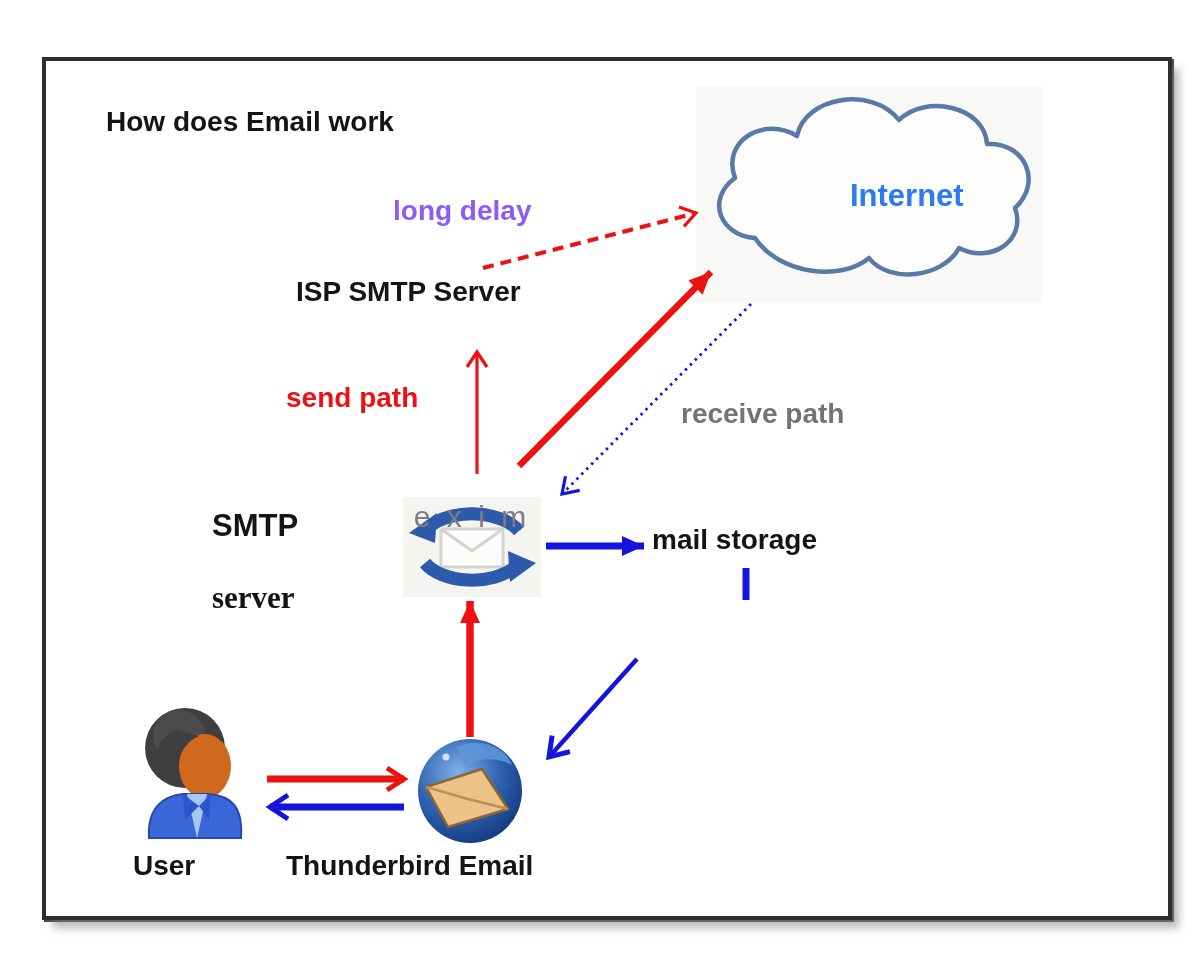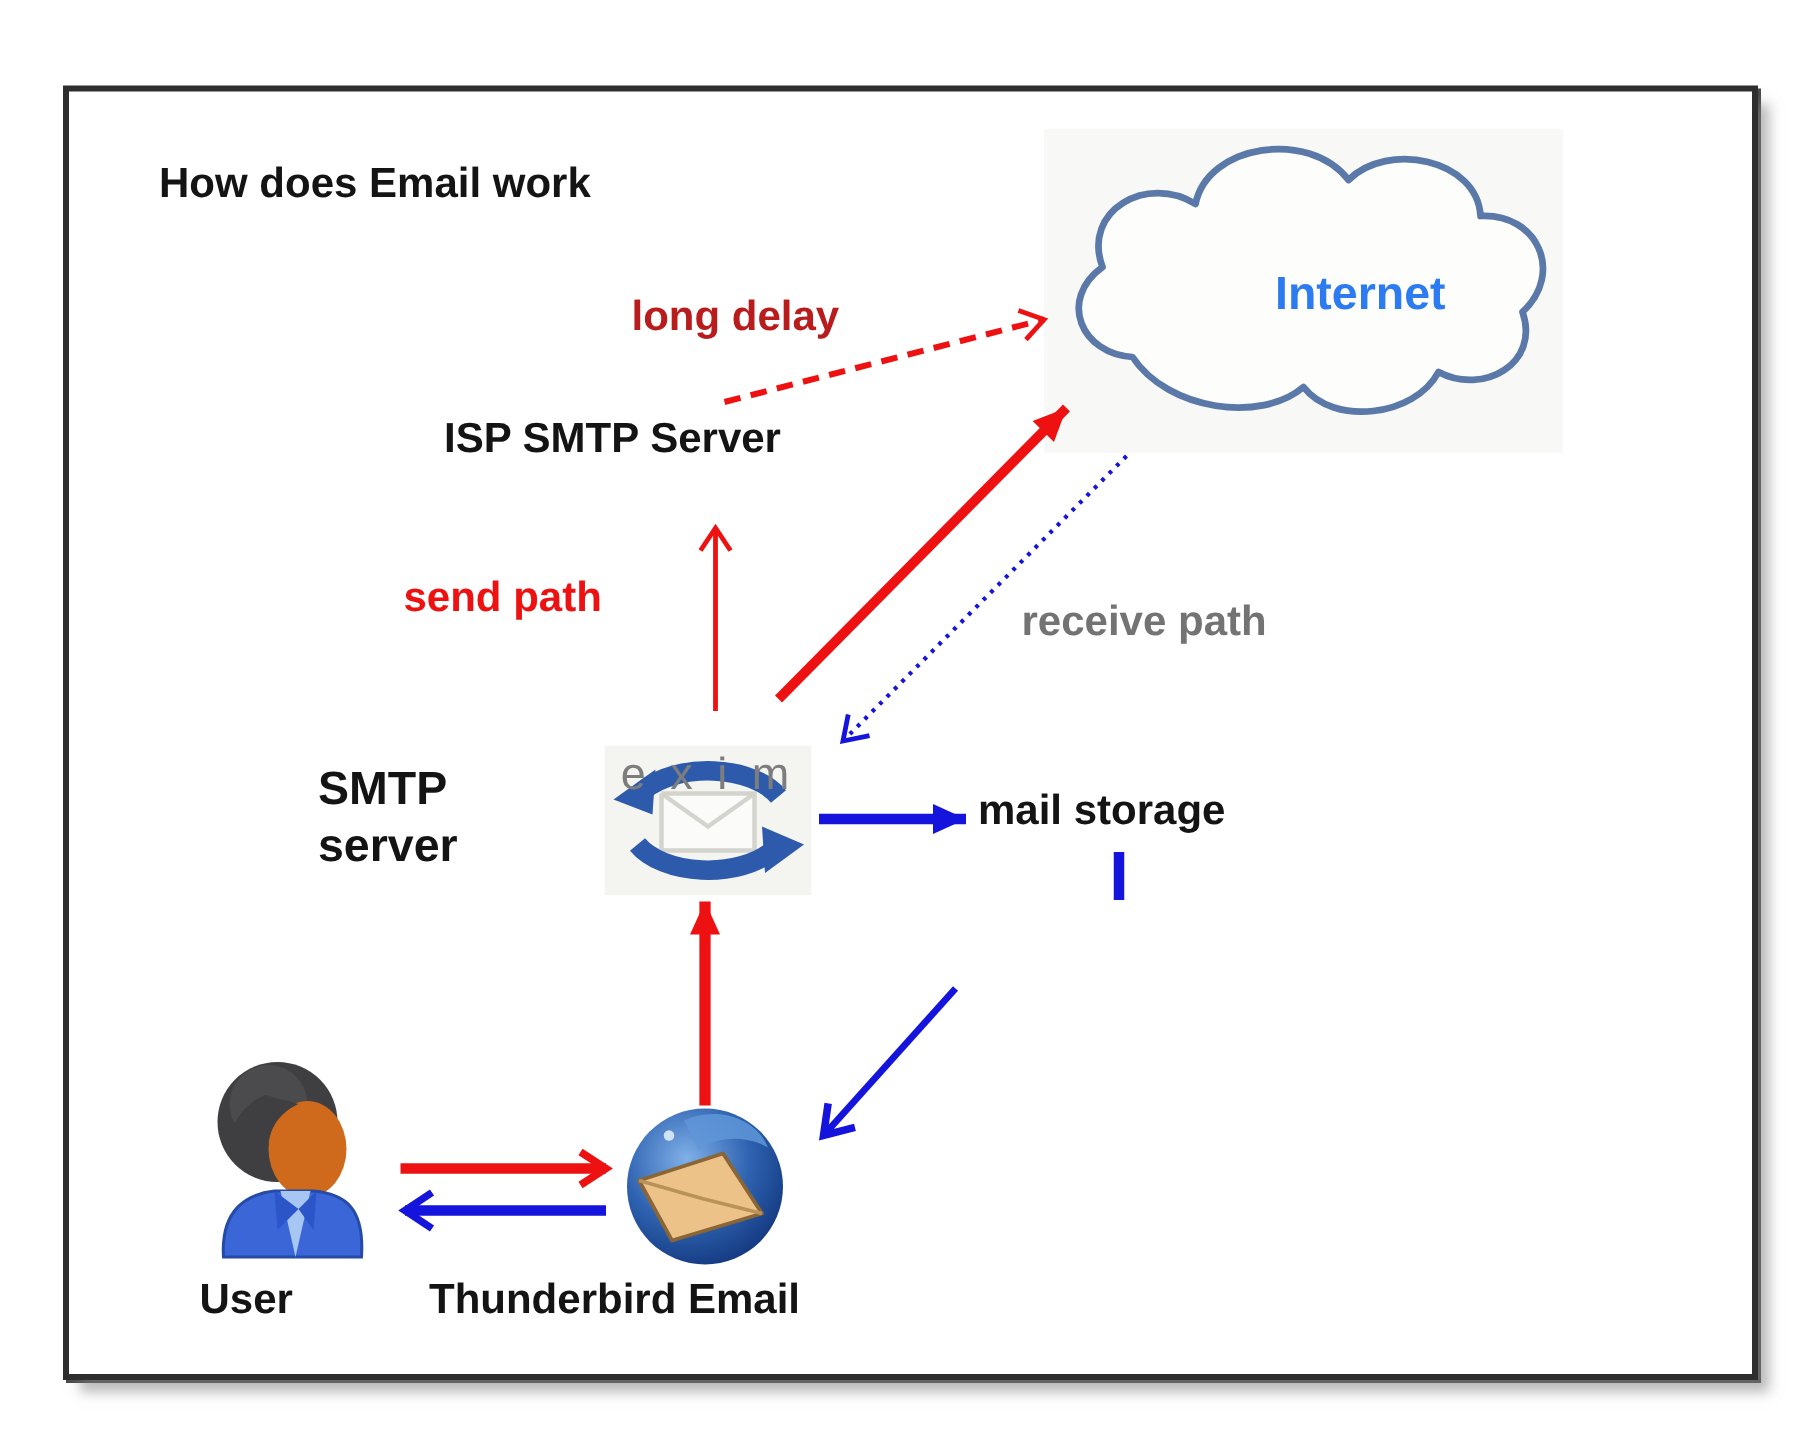--- a/index.html
+++ b/index.html
@@ -9,21 +9,21 @@
   }
   .frame{
     position:absolute;left:42px;top:57px;width:1122px;height:855px;
     background:#ffffff;border:4px solid #2e2e2e;
     box-shadow:9px 10px 8px -2px rgba(125,125,125,.55), 2px 2px 0 #4a4a4a;
   }
   .lbl{position:absolute;font-weight:700;white-space:nowrap;line-height:1.05;}
   .black{color:#141414;}
   .red{color:#ee1111;}
   .blue{color:#737373;}
-  .lightblue{color:#b91c1c;margin-left:28px;}
+  .lightblue{color:#8b5cf6;}
   .inet{color:#2d7bf0;margin-left:44px;}
   .fs32{font-size:28px;}
   .fs31{font-size:31px;}
   svg.layer{position:absolute;left:0;top:0;pointer-events:none;}
   .exim-text{
     position:absolute;left:401px;top:500px;width:142px;text-align:center;
     font-size:30px;color:#7d7d7d;font-weight:400;letter-spacing:4px;white-space:nowrap;
   }
 </style>
 </head>
@@ -112,26 +112,26 @@
   </svg>
 
   <div class="lbl black fs32" style="left:106px;top:107px;">How does Email work</div>
 
   <div class="lbl lightblue fs32" style="left:393px;top:196px;">long delay</div>
 
   <div class="lbl inet fs31" style="left:806px;top:180px;">Internet</div>
 
   <div class="lbl black fs32" style="left:296px;top:258px;margin-top:19px;">ISP SMTP Server</div>
 
-  <div class="lbl red fs32" style="left:269px;top:383px;">send path</div>
+  <div class="lbl red fs32" style="left:286px;top:383px;">send path</div>
 
   <div class="lbl blue fs32" style="left:681px;top:399px;">receive path</div>
 
   <div class="lbl black fs31" style="left:212px;top:510px;">SMTP</div>
-  <div class="lbl black fs31" style="left:212px;top:548px;">server</div>
+  <div class="lbl black fs31" style="left:212px;top:582px;font-family:Liberation Serif, serif;">server</div>
 
   <div class="lbl black fs32" style="left:652px;top:525px;">mail storage</div>
 
 
   <div class="lbl black fs32" style="left:133px;top:851px;">User</div>
 
   <div class="lbl black fs32" style="left:286px;top:851px;">Thunderbird Email</div>
 
 </div>
 

